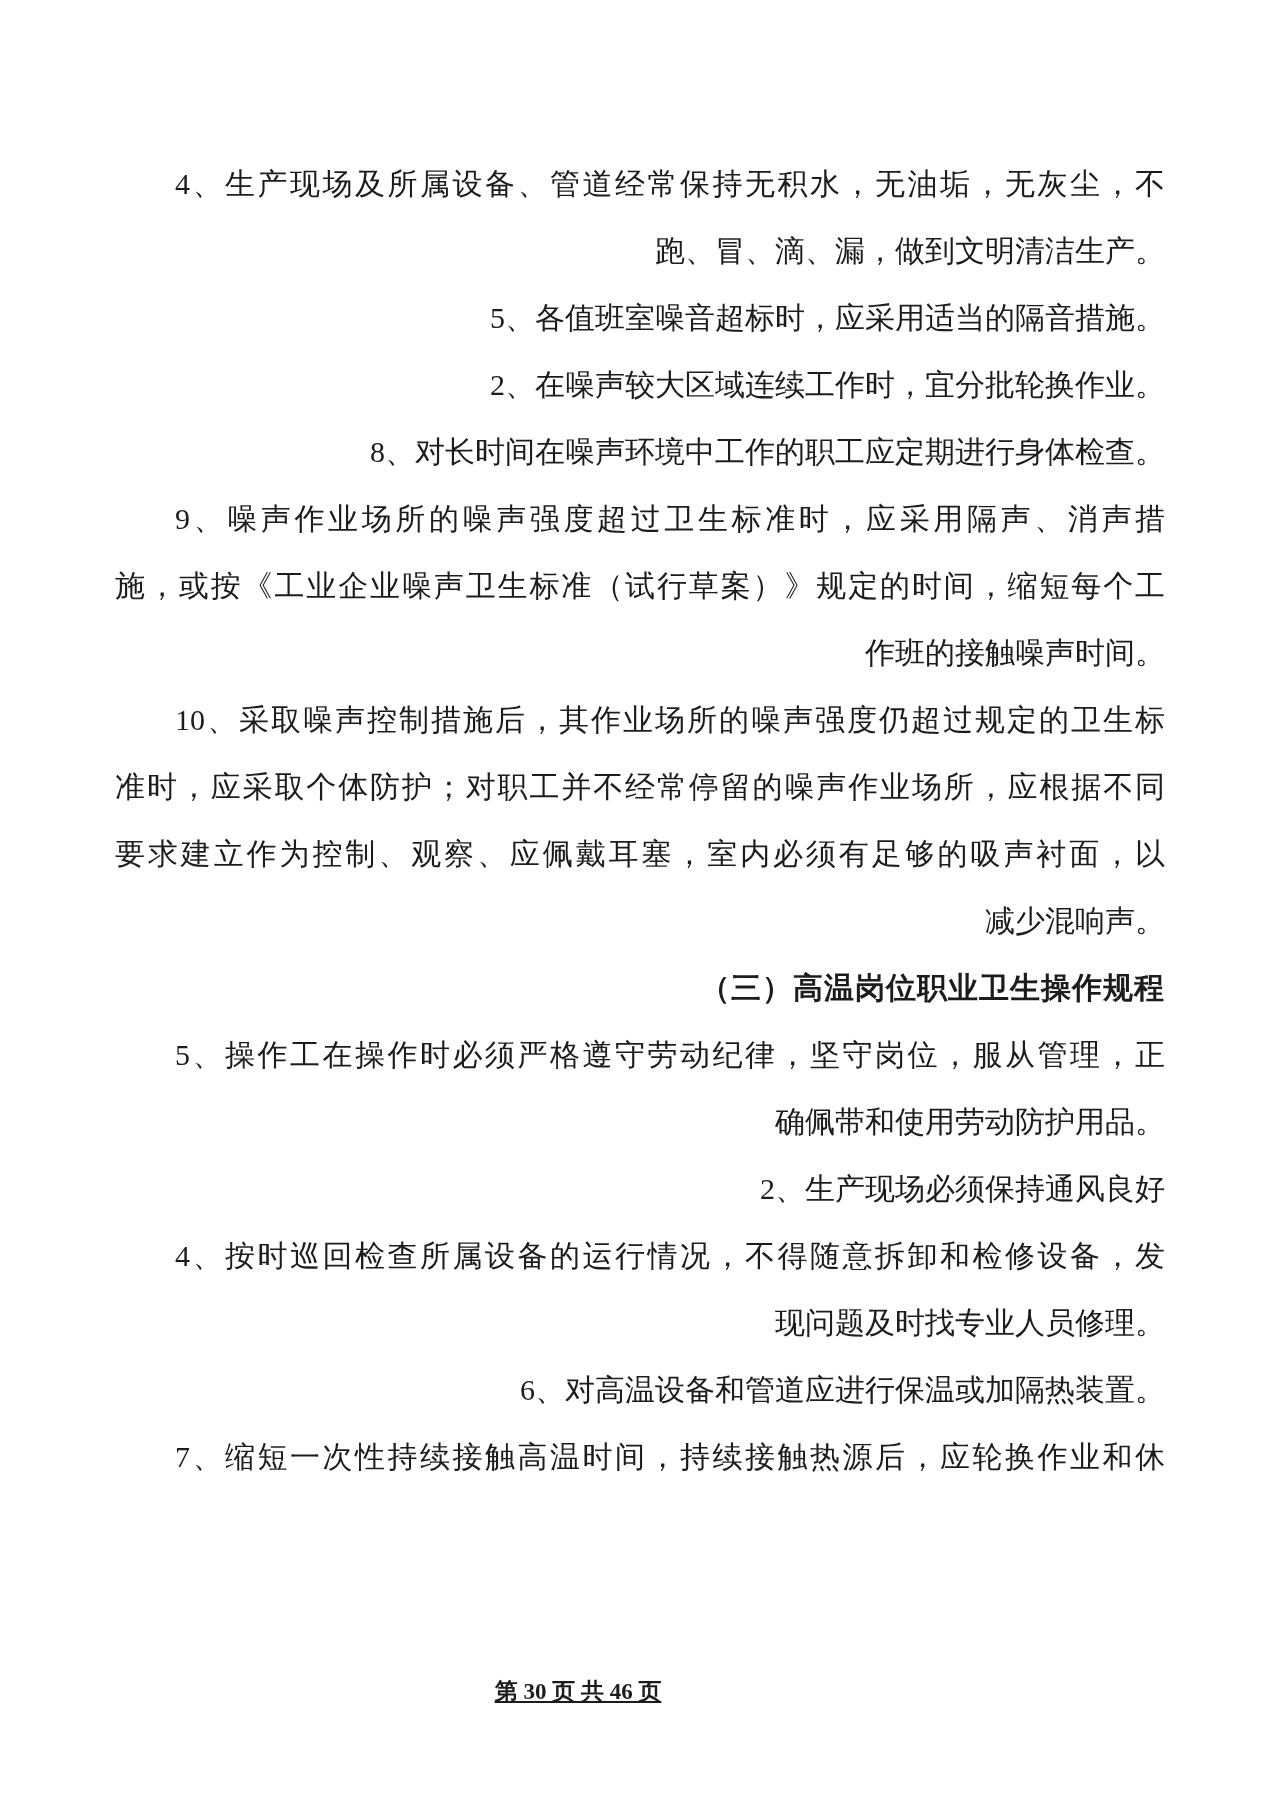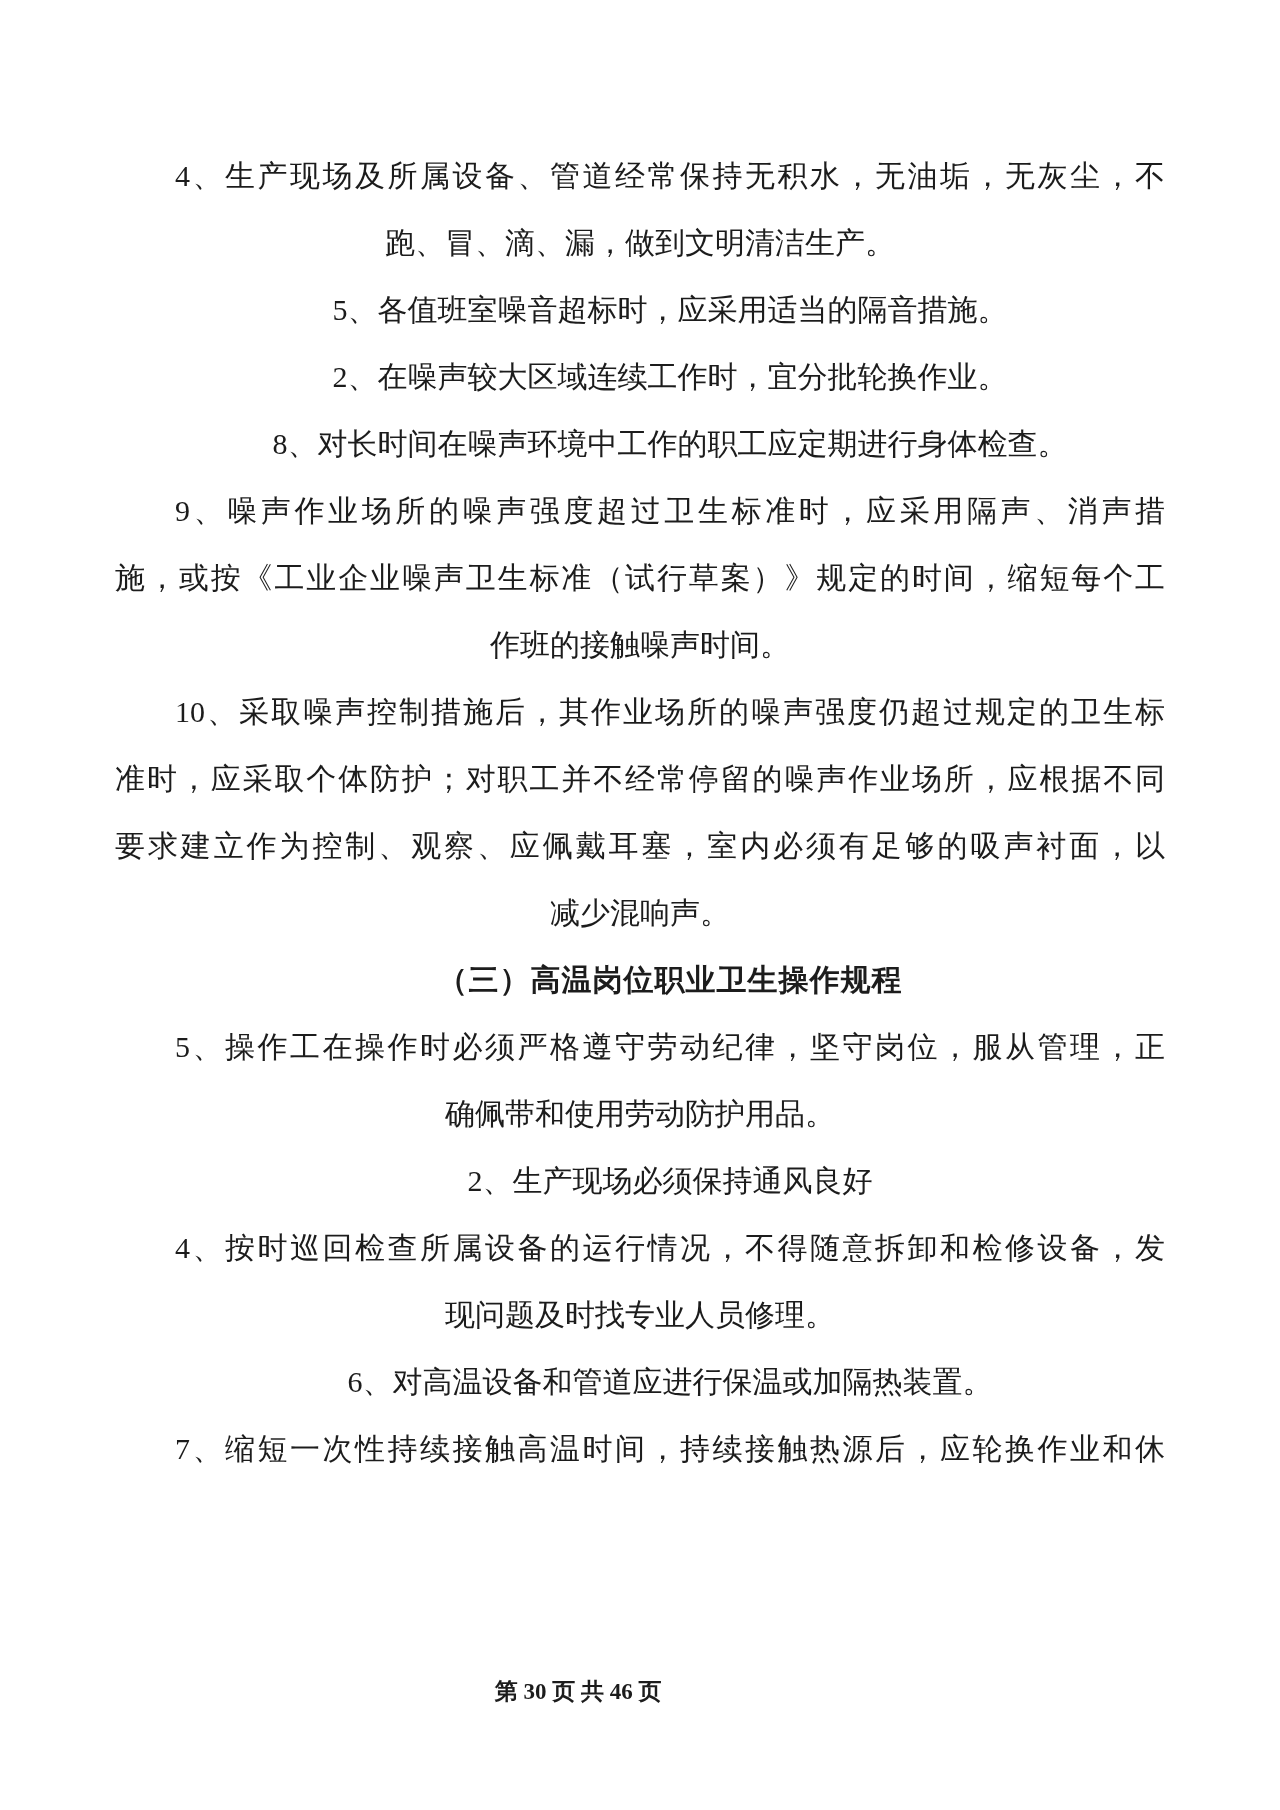--- a/index.html
+++ b/index.html
@@ -11,28 +11,28 @@
     width: 1280px;
     height: 1810px;
     position: relative;
     overflow: hidden;
     font-family: "Liberation Serif", "DejaVu Serif", serif;
     color: #1c1c1c;
   }
   .page-body {
     position: absolute;
     left: 115px;
-    top: 142px;
+    top: 150px;
     width: 1050px;
   }
   .line {
     font-size: 30px;
     line-height: 67px;
     height: 67px;
-    text-align: center;
+    text-align: right;
     white-space: normal;
   }
   .indent {
     text-indent: 2em;
   }
   .fill {
     text-align: justify;
     text-align-last: justify;
     text-justify: inter-character;
   }
@@ -44,20 +44,21 @@
   .footer {
     position: absolute;
     top: 1672px;
     left: 0;
     width: 1156px; 
     text-align: center;
     font-size: 23px;
     line-height: 40px;
     font-weight: bold;
     color: #1c1c1c;
+    text-decoration: underline;
   }
 </style>
 </head>
 <body>
 
 <div class="page-body">
   <div class="line indent fill">4、生产现场及所属设备、管道经常保持无积水，无油垢，无灰尘，不</div>
   <div class="line">跑、冒、滴、漏，做到文明清洁生产。</div>
   <div class="line indent">5、各值班室噪音超标时，应采用适当的隔音措施。</div>
   <div class="line indent">2、在噪声较大区域连续工作时，宜分批轮换作业。</div>

